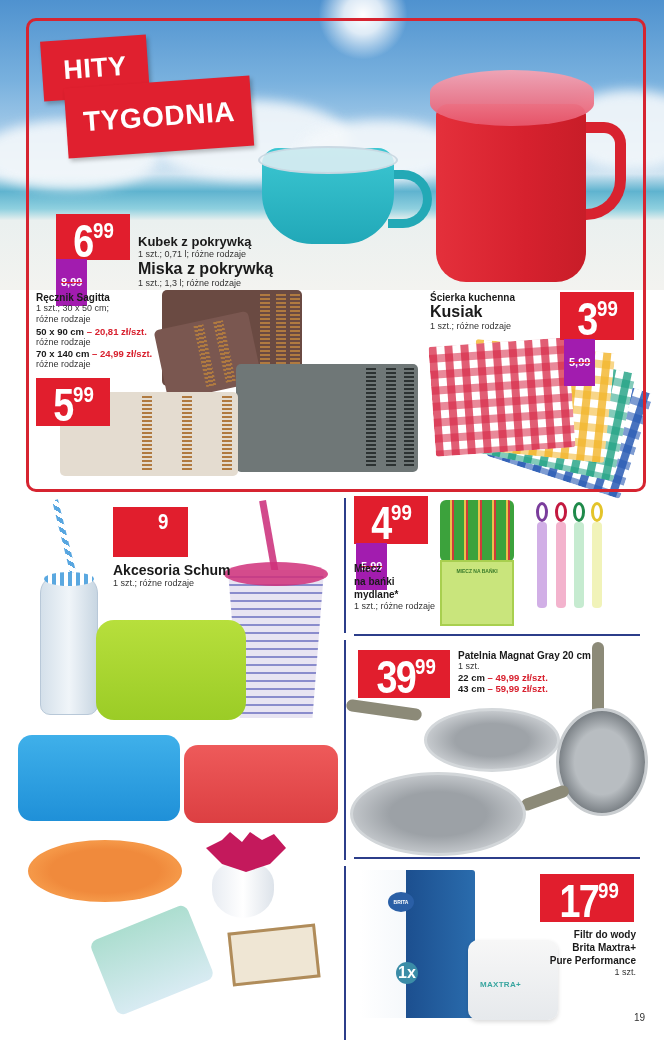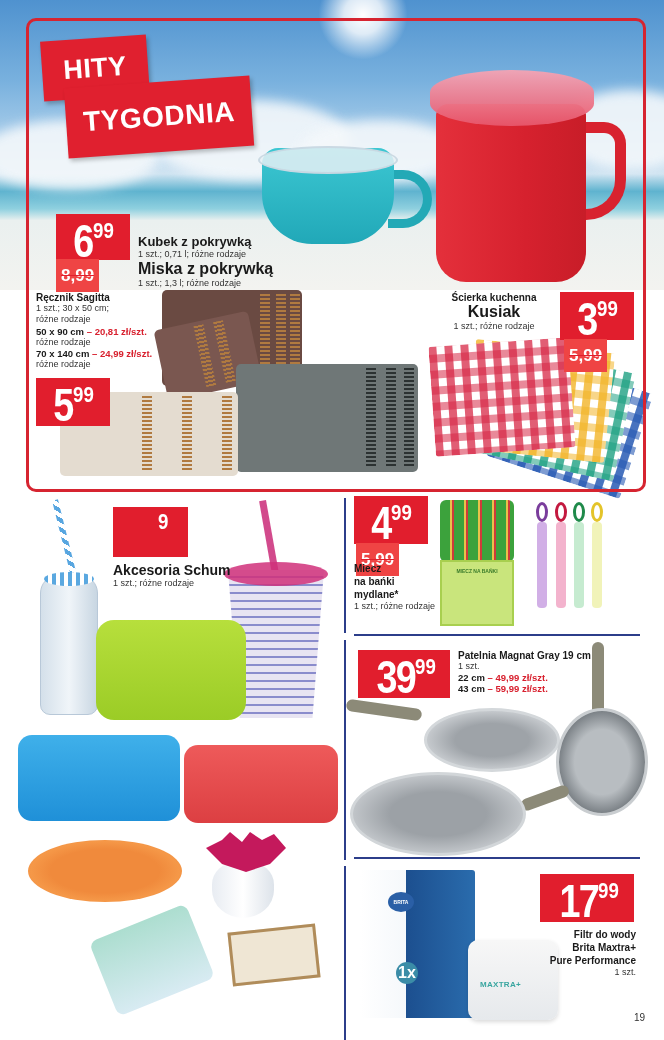--- a/index.html
+++ b/index.html
@@ -32,22 +32,22 @@
   .tygodnia { left: 66px; top: 82px; width: 186px; height: 70px; transform: rotate(-4deg); font-size: 28px; display:flex; align-items:center; justify-content:center; letter-spacing:.5px; }
 
   
   .price {
     background: #e11e2d; color: #fff; font-family: "Liberation Sans", sans-serif; font-weight: 700;
     display: flex; align-items: flex-start; justify-content: center; line-height: 1;
   }
   .price .int { font-size: 46px; letter-spacing: -2px; transform: scaleX(.82); transform-origin: right center; margin-top: 4px; }
   .price .dec { font-size: 22px; margin-top: 6px; transform: scaleX(.85); transform-origin: left center; }
   .old {
-    background: #ef4444; color: #fff; font-family: "Liberation Sans", sans-serif; font-weight: 700;
-    font-size: 17px; padding: 8px 5px; line-height: 1; position: absolute; text-decoration: line-through; text-decoration-color: #e11e2d;
+    background: #a21caf; color: #fff; font-family: "Liberation Sans", sans-serif; font-weight: 700;
+    font-size: 11px; padding: 18px 5px; line-height: 1; position: absolute; text-decoration: line-through; text-decoration-color: #e11e2d;
   }
 
   .txt-bold { font-family: "Liberation Sans", sans-serif; font-weight: 700; color: #1a1a1a; }
   .txt-small { font-family: "Liberation Sans", sans-serif; font-size: 9px; color: #333; line-height: 1.25; }
   .red-text { color: #d8202e; }
 
   
   .bowl { left: 262px; top: 148px; width: 132px; height: 96px; border-radius: 16px 16px 50px 50px; background: linear-gradient(180deg,#3cc7d2,#21a8b8); }
   .bowl-lid { left: 258px; top: 146px; width: 140px; height: 28px; border-radius: 50%; background: rgba(230,240,245,.85); border: 2px solid rgba(200,215,225,.9); }
   .bowl-handle { left: 388px; top: 170px; width: 44px; height: 58px; border: 9px solid #23a9b6; border-left: none; border-radius: 0 30px 30px 0; }
@@ -183,21 +183,21 @@
 <div class="abs price" style="left:36px;top:378px;width:74px;height:48px;">
   <span class="int">5</span>
   <span class="dec">99</span>
 </div>
 
 <div class="cloth check-blue" style="left:500px;top:370px;transform:rotate(18deg);"></div>
 <div class="cloth check-green" style="left:486px;top:358px;transform:rotate(12deg);"></div>
 <div class="cloth check-yellow" style="left:470px;top:346px;transform:rotate(6deg);"></div>
 <div class="cloth check-red" style="left:432px;top:342px;transform:rotate(-4deg);"></div>
 
-<div class="abs" style="left:442px;top:292px;width:104px;text-align:center;">
+<div class="abs" style="left:430px;top:292px;width:104px;text-align:left;">
   <div class="txt-bold" style="font-size:10px;">Ścierka kuchenna</div>
   <div class="txt-bold" style="font-size:16px;">Kusiak</div>
   <div class="txt-small">1 szt.; różne rodzaje</div>
 </div>
 <div class="abs price" style="left:560px;top:292px;width:74px;height:48px;">
   <span class="int">3</span>
   <span class="dec">99</span>
 </div>
 <div class="old" style="left:564px;top:339px;">5,99</div>
 
@@ -256,21 +256,21 @@
 <div class="wand-ring" style="left:573px;top:502px;border-color:#1f8a4a;"></div>
 <div class="wand" style="left:574px;top:522px;background:#b8e6c4;"></div>
 <div class="wand-ring" style="left:591px;top:502px;border-color:#e4c42a;"></div>
 <div class="wand" style="left:592px;top:522px;background:#eef0a8;"></div>
 
 <div class="abs price" style="left:358px;top:650px;width:92px;height:48px;">
   <span class="int">39</span>
   <span class="dec">99</span>
 </div>
 <div class="abs" style="left:458px;top:650px;">
-  <div class="txt-bold" style="font-size:10px;">Patelnia Magnat Gray 19 cm</div>
+  <div class="txt-bold" style="font-size:10px;">Patelnia Magnat Gray 20 cm</div>
   <div class="txt-small">1 szt.</div>
   <div class="txt-bold" style="font-size:9.5px;">
     <span>22 cm</span>
     <span class="red-text">– 49,99 zł/szt.</span>
   </div>
   <div class="txt-bold" style="font-size:9.5px;">
     <span>43 cm</span>
     <span class="red-text">– 59,99 zł/szt.</span>
   </div>
 </div>

